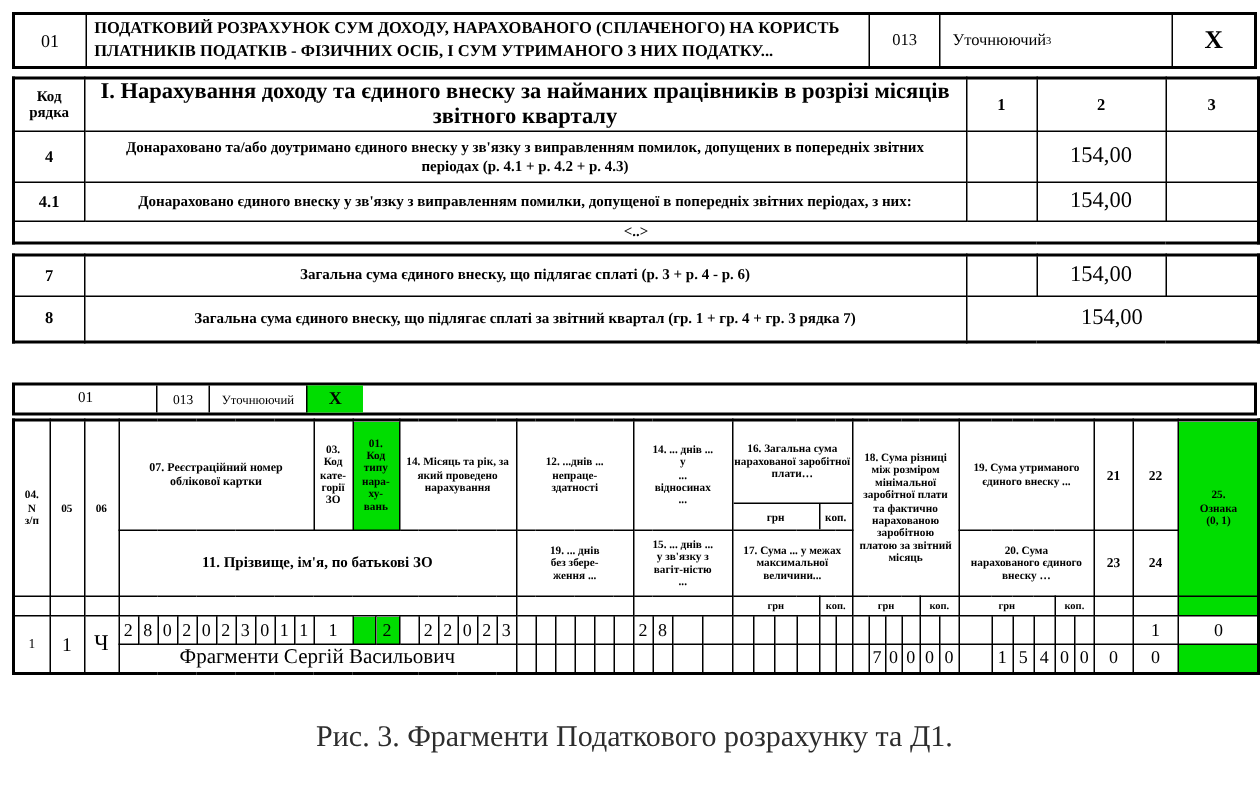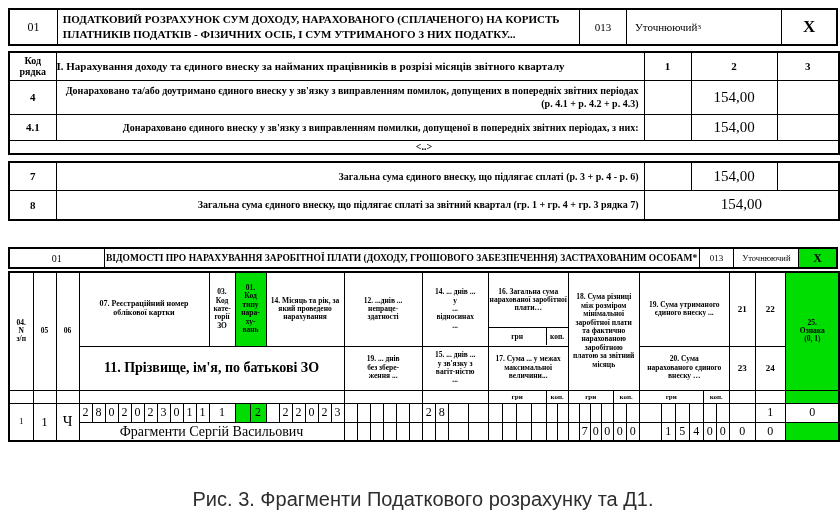--- a/index.html
+++ b/index.html
@@ -25,51 +25,51 @@
   .bar2 .cell-title { width:598px; font-weight:bold; font-size:9.5px; }
   .bar2 .cell-013 { width:35px; font-size:9px; }
   .bar2 .cell-utoch { width:65px; font-size:8.5px; }
   .bar2 .cell-x { width:38px; background:var(--green); font-weight:bold; font-size:12px; }
 
   
   table { border-collapse:collapse; table-layout:fixed; }
   td { border:1px solid #000; vertical-align:middle; padding:0; overflow:hidden; }
   .t1 { width:830px; border:2px solid #000; margin-top:5px; }
   .t1 td.code { text-align:center; font-weight:bold; font-size:11px; }
-  .t1 td.desc { font-weight:bold; font-size:10px; line-height:1.3; padding:2px 5px; text-align:right; }
+  .t1 td.desc { font-weight:bold; font-size:10px; line-height:1.3; padding:2px 18px; text-align:center; }
   .t1 td.colno { text-align:center; font-weight:bold; font-size:11px; }
   .t1 td.val { text-align:center; font-size:15px; }
   .t1 td.codehdr { text-align:center; font-weight:bold; font-size:10px; line-height:1.15; }
-  .t1 td.sechdr { font-weight:bold; font-size:11px; }
+  .t1 td.sechdr { text-align:center; font-weight:bold; font-size:15px; }
   .t1 td.ellipsis { text-align:center; font-weight:bold; font-size:10px; height:14px; }
   .t1b { margin-top:6px; }
 
   
   .t2 { width:830px; border:2px solid #000; margin-top:2px; font-family:"Liberation Serif", serif; }
   .t2 td { text-align:center; }
   .t2 .hdr { font-weight:bold; font-size:7.5px; line-height:1.12; }
   .t2 .pre { white-space:pre-line; }
   .t2 .green { background:var(--green); }
   .t2 .c07h { font-size:8px; padding:0 4px; }
-  .t2 .c11h { font-size:14px;font-family:Liberation Serif, serif; }
+  .t2 .c11h { font-size:10px;font-family:Liberation Serif, serif; }
   .t2 .c21h { font-size:9px; }
   .t2 .sub16 { display:flex; height:18px; border-top:1px solid #000; }
   .t2 .sub16 > div { flex:0 0 72%; display:flex; align-items:center; justify-content:center; font-weight:bold; font-size:7.5px; }
   .t2 .sub16 > div:last-child { flex:1 1 auto; border-left:1px solid #000; }
   .t2 .title16 { height:54px; display:flex; align-items:center; justify-content:center; white-space:pre-line; }
   .t2 .thin td { height:13px; font-weight:bold; font-size:7px; line-height:10px; }
   .t2 .dcell { font-size:12px; line-height:17px; }
   .t2 .name { font-size:14px; }
   .t2 .c04v { font-size:9px; }
   .t2 .c05v { font-size:13px; }
   .t2 .c06v { font-size:15px; }
   .t2 tr.drow { height:19px; }
 
   
-  .caption { width:830px; margin-top:44px; text-align:center; font-family:Liberation Sans, sans-serif; font-size:20px; font-weight:500; color:#2d2d2d; line-height:1.35; }
+  .caption { width:830px; margin-top:28px; text-align:center; font-family:Liberation Serif, serif; font-size:20px; font-weight:500; color:#2d2d2d; line-height:1.35; }
 </style>
 </head>
 <body>
 
 <div class="page">
 
   <div class="bar bar1">
     <div class="cell-01">01</div>
     <div class="cell-title">ПОДАТКОВИЙ РОЗРАХУНОК СУМ ДОХОДУ, НАРАХОВАНОГО (СПЛАЧЕНОГО) НА КОРИСТЬ ПЛАТНИКІВ ПОДАТКІВ - ФІЗИЧНИХ ОСІБ, І СУМ УТРИМАНОГО З НИХ ПОДАТКУ...</div>
     <div class="cell-013">013</div>
@@ -135,21 +135,20 @@
     <tr style="height:30px">
       <td class="code">8</td>
       <td class="desc">Загальна сума єдиного внеску, що підлягає сплаті за звітний квартал (гр. 1 + гр. 4 + гр. 3 рядка 7)</td>
       <td class="val" colspan="3">154,00</td>
     </tr>
   </tbody>
     </table>
 
   <div class="bar bar2">
     <div class="cell-01">01</div>
-    <div class="cell-title">ВІДОМОСТІ ПРО НАРАХУВАННЯ ЗАРОБІТНОЇ ПЛАТИ (ДОХОДУ, ГРОШОВОГО ЗАБЕЗПЕЧЕННЯ) ЗАСТРАХОВАНИМ ОСОБАМ*</div>
     <div class="cell-013">013</div>
     <div class="cell-utoch">Уточнюючий</div>
     <div class="cell-x">X</div>
   </div>
 
   <table class="t2">
     <colgroup>
       <col style="width:24px">
         <col style="width:23px">
         <col style="width:23px">

